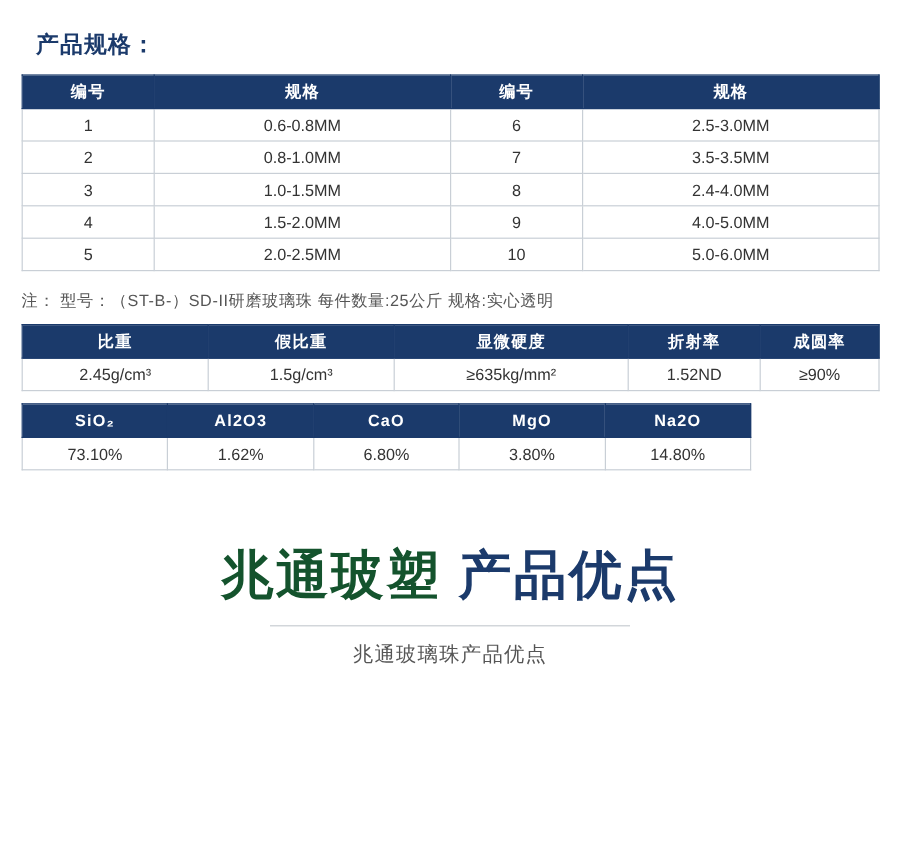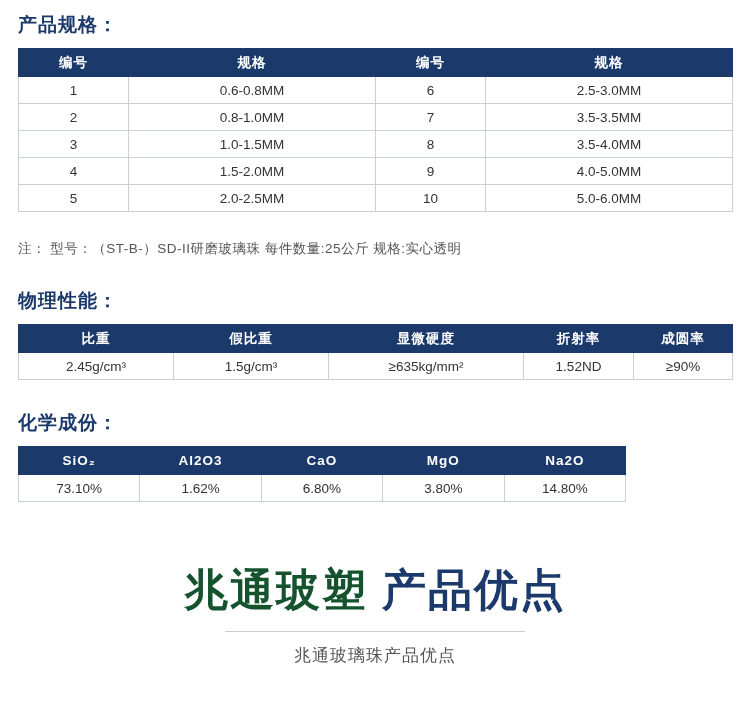--- a/index.html
+++ b/index.html
@@ -19,21 +19,21 @@
     height: 708px;
     position: relative;
     box-sizing: border-box;
     padding: 0 18px;
   }
   .section-title {
     font-size: 19px;
     font-weight: bold;
     color: #1b3a6b;
     letter-spacing: 1px;
-    margin: 0;
+    margin: 12px;
   }
   .t1 { padding-top: 12px; }
   .t2 { padding-top: 30px; }
   .t3 { padding-top: 30px; }
 
   table {
     border-collapse: collapse;
     width: 608px;
     margin-top: 10px;
     font-size: 13.5px;
@@ -60,21 +60,21 @@
     background: #ffffff;
   }
 
   
   .spec-table col.c1 { width: 110px; }
   .spec-table col.c2 { width: 247px; }
   .spec-table col.c3 { width: 110px; }
   .spec-table col.c4 { width: 247px; }
 
   .note {
-    margin-top: 28px;
+    margin-top: 16px;
     font-size: 13.5px;
     color: #555555;
     letter-spacing: 0.5px;
   }
 
   .phys-table col.p1 { width: 155px; }
   .phys-table col.p2 { width: 155px; }
   .phys-table col.p3 { width: 195px; }
   .phys-table col.p4 { width: 110px; }
   .phys-table col.p5 { width: 99px; }
@@ -137,40 +137,39 @@
       <tr>
         <td>2</td>
         <td>0.8-1.0MM</td>
         <td>7</td>
         <td>3.5-3.5MM</td>
       </tr>
       <tr>
         <td>3</td>
         <td>1.0-1.5MM</td>
         <td>8</td>
-        <td>3.5-4.0MM</td>
+        <td>2.4-4.0MM</td>
       </tr>
       <tr>
         <td>4</td>
         <td>1.5-2.0MM</td>
         <td>9</td>
         <td>4.0-5.0MM</td>
       </tr>
       <tr>
         <td>5</td>
         <td>2.0-2.5MM</td>
         <td>10</td>
         <td>5.0-6.0MM</td>
       </tr>
     </tbody>
   </table>
 
   <div class="note">注： 型号：（ST-B-）SD-II研磨玻璃珠  每件数量:25公斤  规格:实心透明</div>
 
-  <h2 class="section-title t2">物理性能：</h2>
 
   <table class="phys-table">
     <colgroup>
         <col class="p1">
         <col class="p2">
         <col class="p3">
         <col class="p4">
         <col class="p5">
       </colgroup>
     <thead>
@@ -186,21 +185,20 @@
       <tr>
         <td>2.45g/cm³</td>
         <td>1.5g/cm³</td>
         <td>≥635kg/mm²</td>
         <td>1.52ND</td>
         <td>≥90%</td>
       </tr>
     </tbody>
   </table>
 
-  <h2 class="section-title t3">化学成份：</h2>
 
   <table class="chem-table">
     <colgroup>
         <col>
         <col>
         <col>
         <col>
         <col>
       </colgroup>
     <thead>

